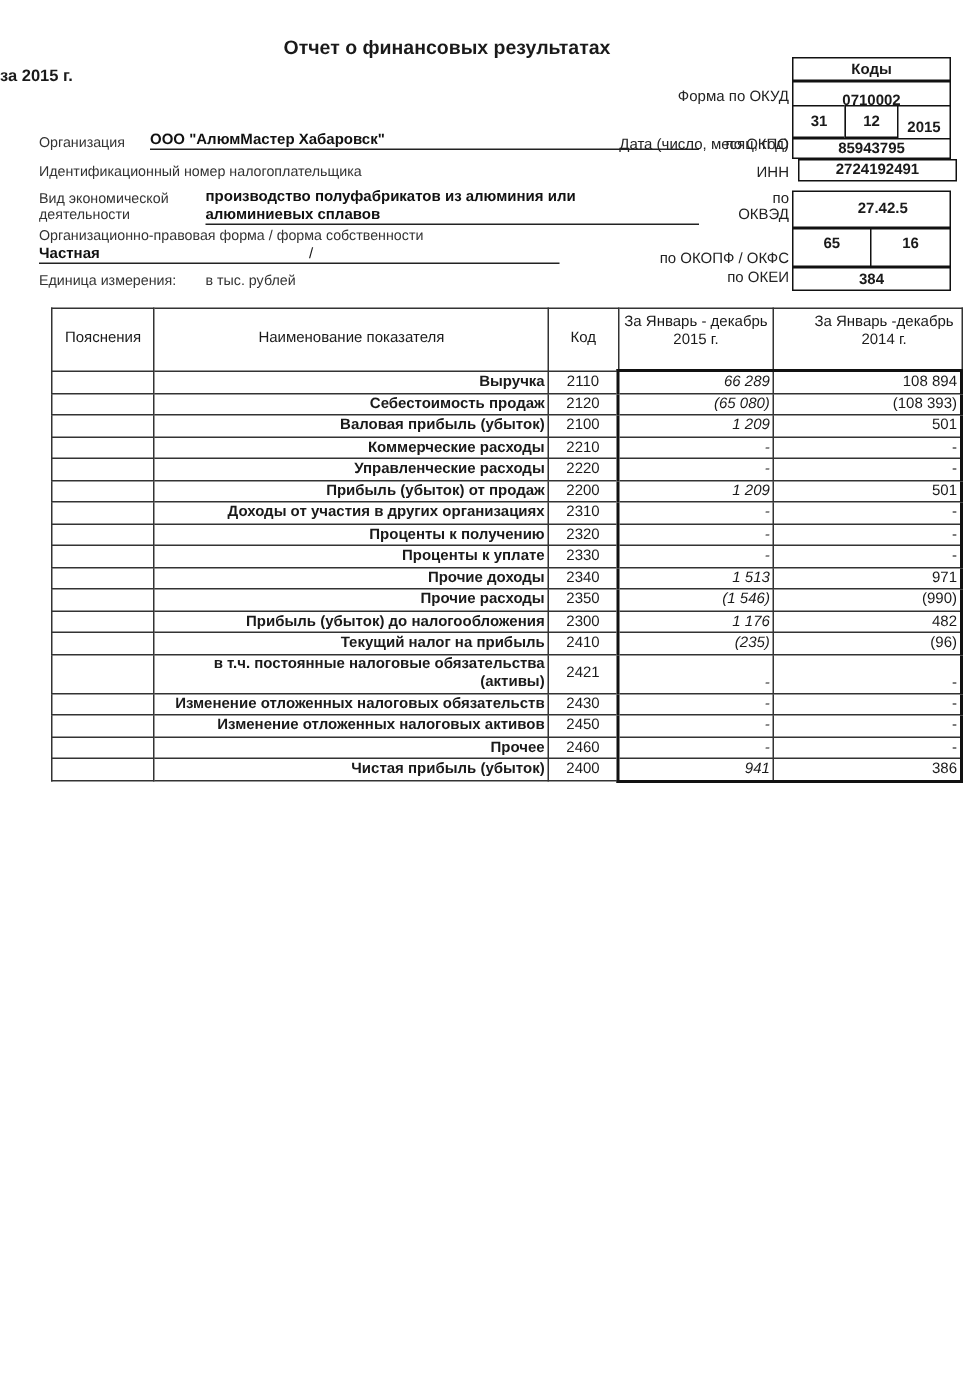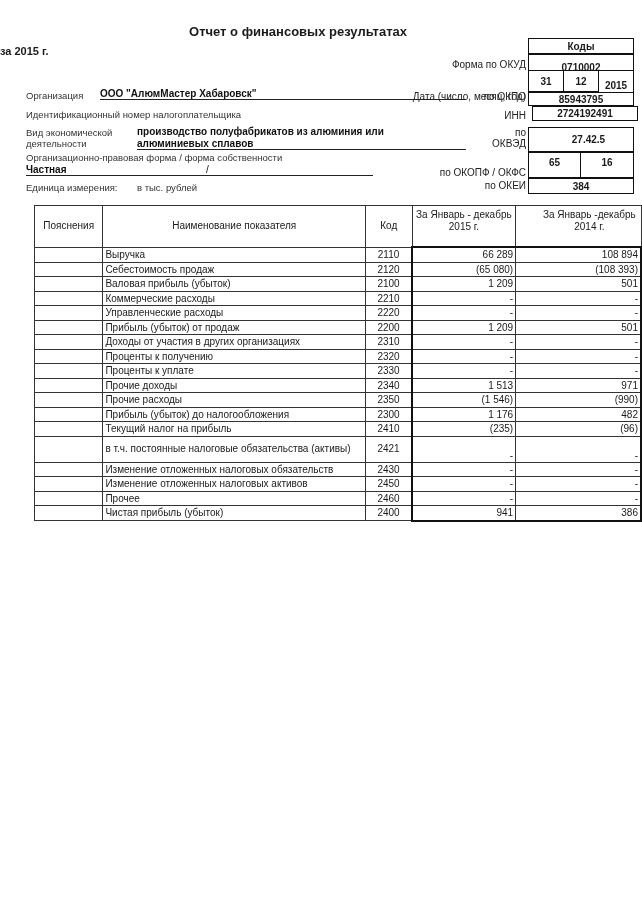--- a/index.html
+++ b/index.html
@@ -17,29 +17,29 @@
 
   
   .codes { left:528px; top:38px; width:106px; }
   .cbox { position:absolute; box-sizing:border-box; border:1.5px solid #111; font-size:10px; font-weight:bold; text-align:center; display:flex; align-items:center; justify-content:center; background:#fff; }
 
   
   table.main { position:absolute; left:34px; top:205px; border-collapse:collapse; font-size:10px; }
   table.main td, table.main th { border:1px solid #333; padding:0 2px; height:13.5px; line-height:13.5px; }
   table.main th { font-weight:normal; font-size:10px; line-height:12px; height:37px; }
   .c-note { width:64px; }
-  .c-name { width:266px; text-align:left; }
+  .c-name { width:266px; text-align:right;font-weight:bold; }
   .c-code { width:42px; text-align:center; }
   .c-v1 { width:101px; text-align:right; }
   .c-v2 { width:101px; text-align:right; }
   td.indent { padding-left:14px; }
   td.indent2 { padding-left:10px; }
   tr.tall td { height:25px; line-height:12px; }
   tr.tall td.c-v1, tr.tall td.c-v2 { vertical-align:bottom; }
-  .valbox-l { border-left:2px solid #111 !important; }
+  .valbox-l { border-left:2px solid #111 !important;font-style:italic; }
   .valbox-r { border-right:2px solid #111 !important; }
   .valbox-t { border-top:2px solid #111 !important; }
   .valbox-b { border-bottom:2px solid #111 !important; }
 </style>
 </head>
 <body>
 
 <div class="abs title">Отчет о финансовых результатах</div>
 <div class="abs subtitle">за  2015 г.</div>
 

